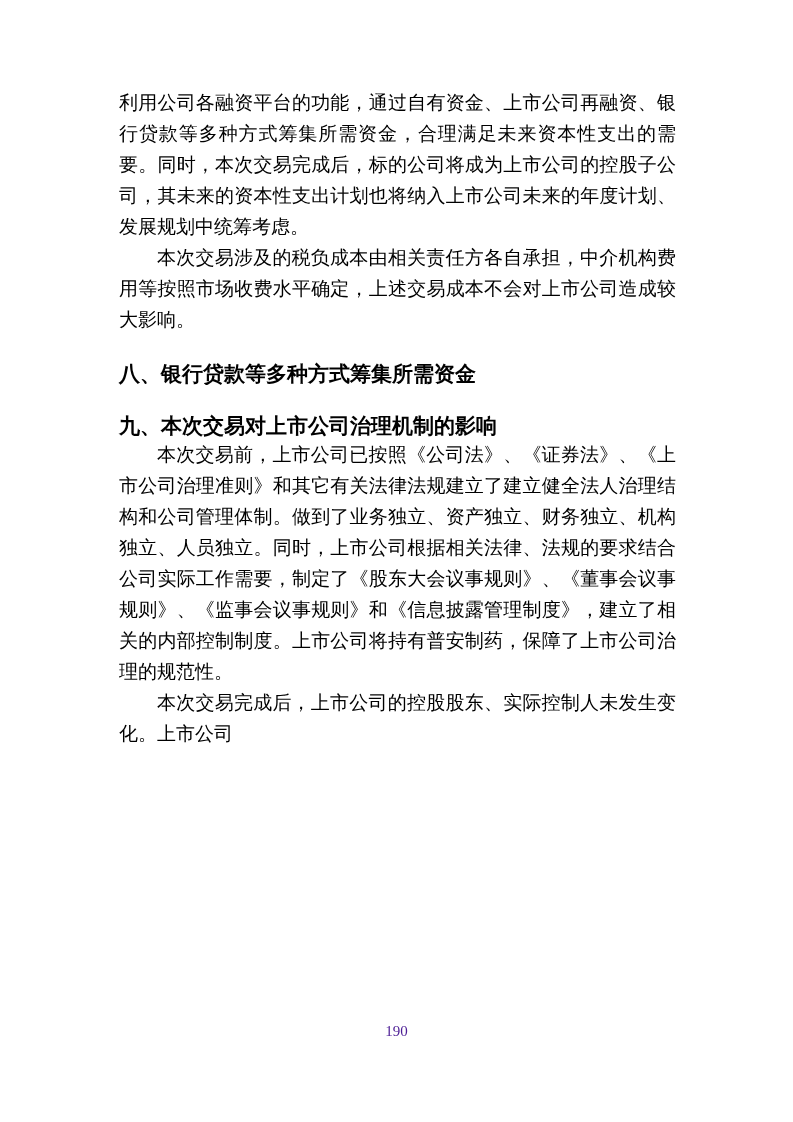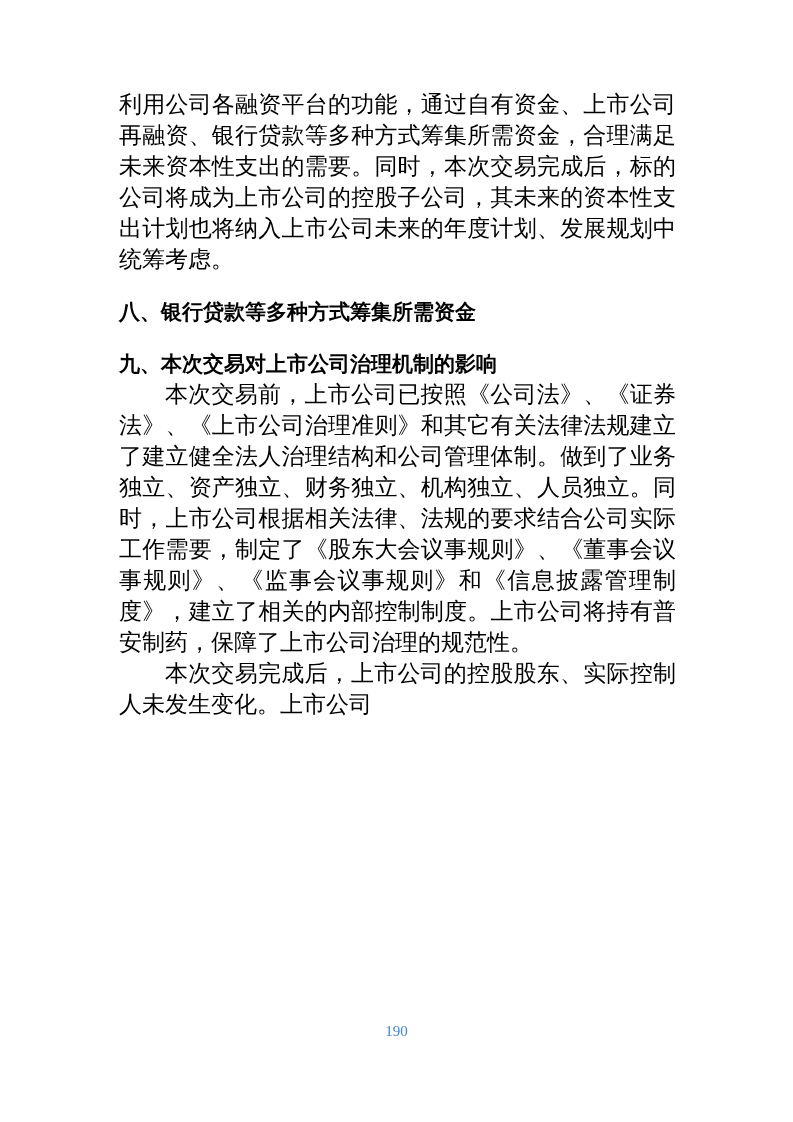--- a/index.html
+++ b/index.html
@@ -16,22 +16,22 @@
     color: #000000;
   }
   .content {
     position: absolute;
     top: 0;
     left: 119px;
     width: 557px;
     padding-top: 89px;
   }
   p.body {
-    font-family: Liberation Sans, sans-serif;
-    font-size: 23px;
+    font-family: Liberation Mono, monospace;
+    font-size: 19px;
     line-height: 31px;
     text-align: justify;
     margin: 0;
     text-indent: 2em;
     word-break: break-all;
   }
   p.body.no-indent {
     text-indent: 0;
   }
   h3.sub-heading {
@@ -59,34 +59,35 @@
   .footer {
     position: absolute;
     top: 1022px;
     left: 0;
     width: 100%;
     text-align: center;
   }
   .page-number {
     font-family: "Liberation Serif", "DejaVu Serif", serif;
     font-size: 15px;
-    color: #3b82f6;
+    color: #4c1d95;
   }
 </style>
 </head>
 <body>
 
 <div class="page">
   <div class="content">
 
     <p class="body no-indent">利用公司各融资平台的功能，通过自有资金、上市公司再融资、银行贷款等多种方式筹集所需资金，合理满足未来资本性支出的需要。同时，本次交易完成后，标的公司将成为上市公司的控股子公司，其未来的资本性支出计划也将纳入上市公司未来的年度计划、发展规划中统筹考虑。</p>
 
 
 
 
+    <p class="body m-p7">本次交易涉及的税负成本由相关责任方各自承担，中介机构费用等按照市场收费水平确定，上述交易成本不会对上市公司造成较大影响。</p>
 
     <h2 class="main-heading m-h8">八、银行贷款等多种方式筹集所需资金</h2>
 
 
     <h2 class="main-heading m-h9">九、本次交易对上市公司治理机制的影响</h2>
 
     <p class="body m-p9a">本次交易前，上市公司已按照《公司法》、《证券法》、《上市公司治理准则》和其它有关法律法规建立了建立健全法人治理结构和公司管理体制。做到了业务独立、资产独立、财务独立、机构独立、人员独立。同时，上市公司根据相关法律、法规的要求结合公司实际工作需要，制定了《股东大会议事规则》、《董事会议事规则》、《监事会议事规则》和《信息披露管理制度》，建立了相关的内部控制制度。上市公司将持有普安制药，保障了上市公司治理的规范性。</p>
 
     <p class="body m-p9b">本次交易完成后，上市公司的控股股东、实际控制人未发生变化。上市公司</p>
 

